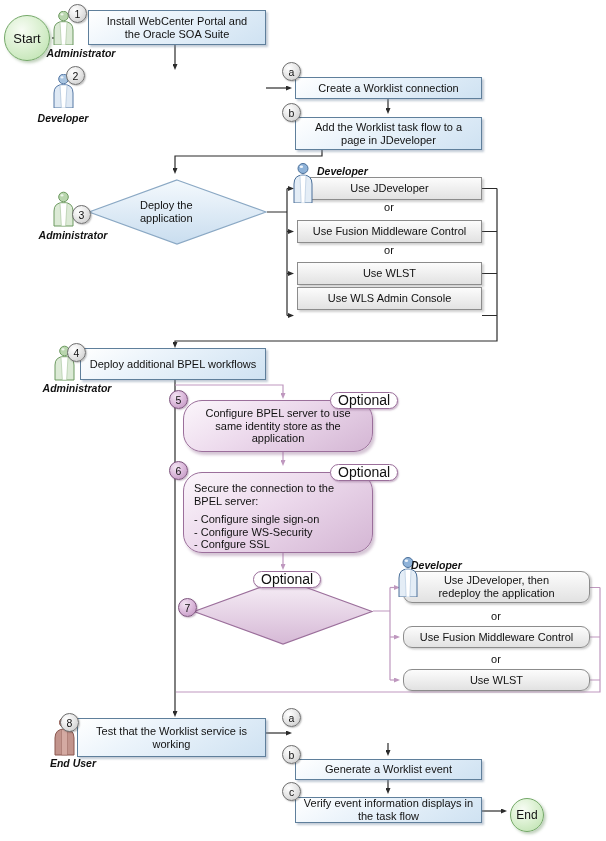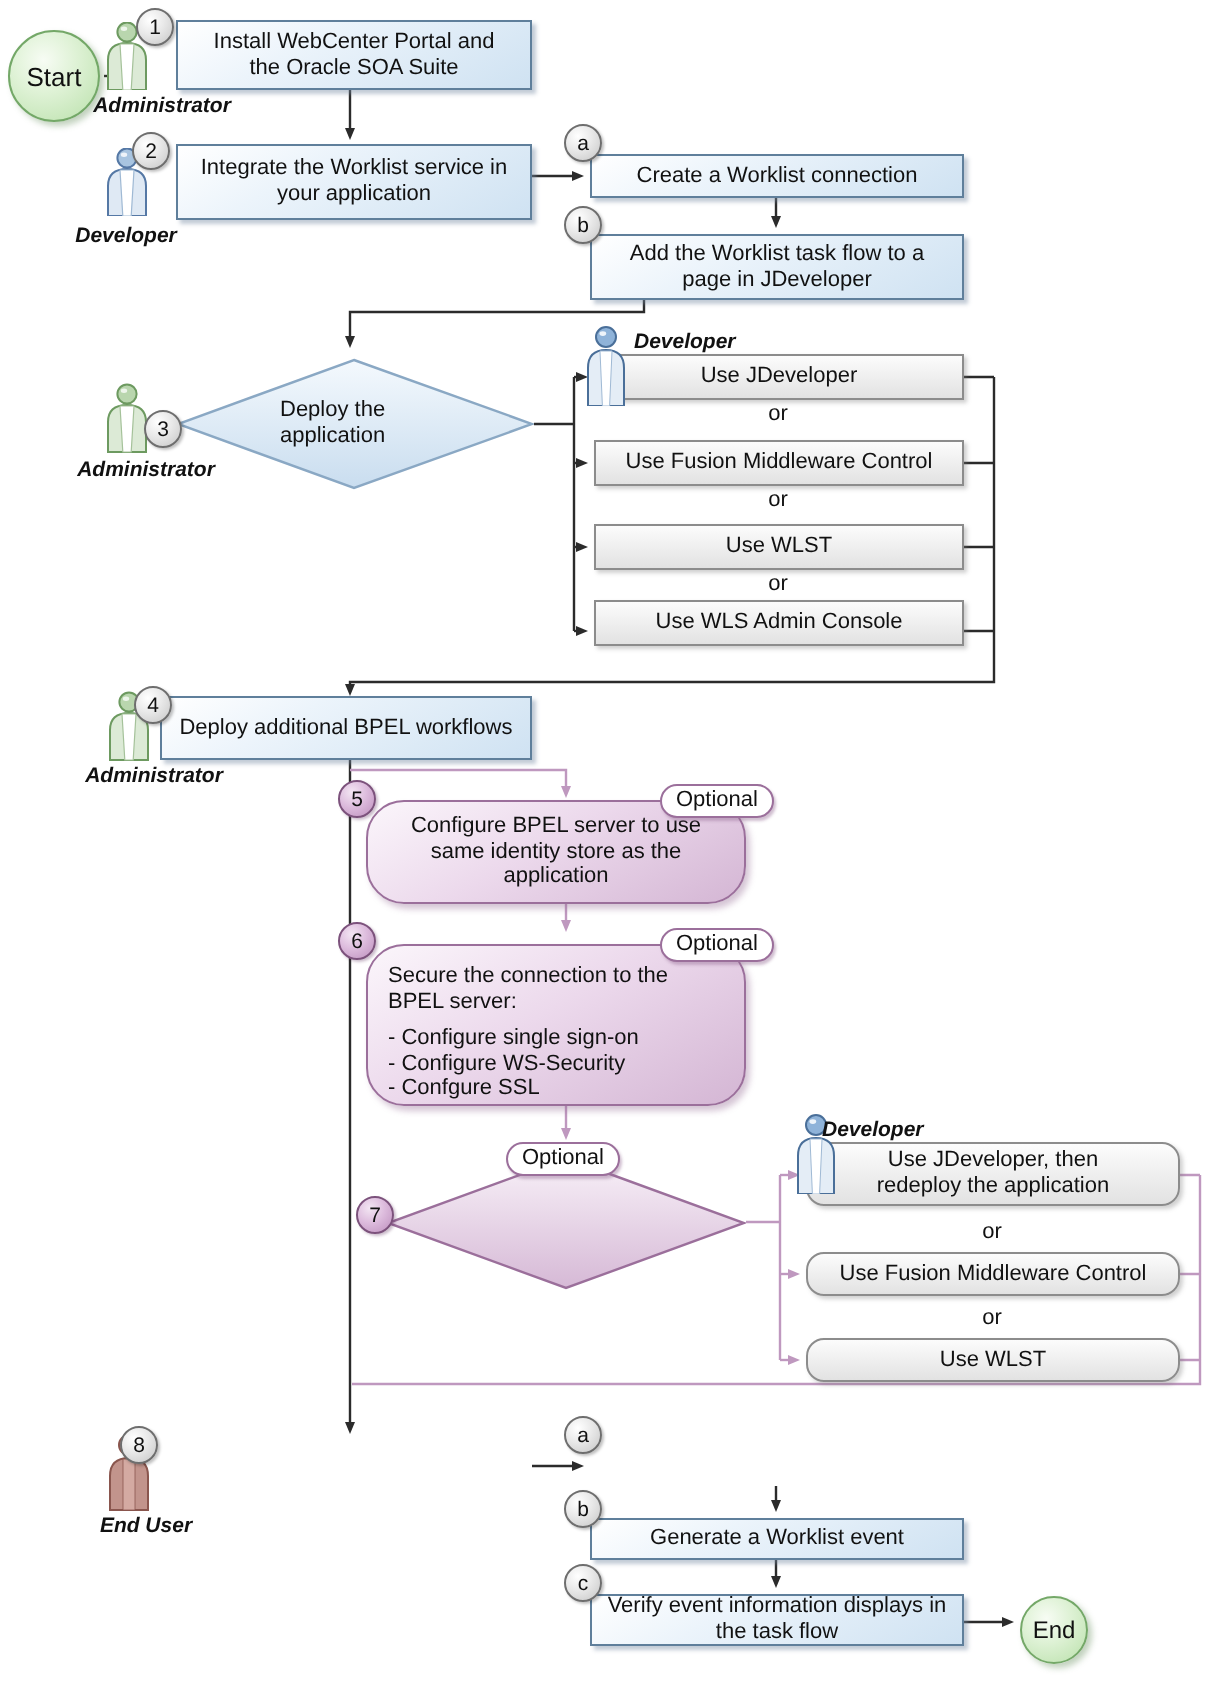--- a/index.html
+++ b/index.html
@@ -21,21 +21,21 @@
            box-shadow:2px 2.5px 3px rgba(150,110,150,0.4);}
   .badge{position:absolute;width:19px;height:19px;border-radius:50%;display:flex;
          align-items:center;justify-content:center;font-size:10.5px;z-index:5;box-sizing:border-box;}
   .badge.g{border:1px solid #6e6e6e;
            background:radial-gradient(circle at 35% 30%,#ffffff 0%,#e8e8e8 45%,#c6c6c6 100%);
            box-shadow:1px 1px 1.5px rgba(0,0,0,0.25);}
   .badge.p{border:1px solid #7c527c;
            background:radial-gradient(circle at 35% 30%,#f3e6f3 0%,#ddbcdd 45%,#bd8fbd 100%);
            box-shadow:1px 1px 1.5px rgba(80,30,80,0.3);}
   .pill{position:absolute;border:1px solid #9b6f9b;border-radius:9px;background:#fff;
-        font-size:11px;padding:0 7px;height:15px;line-height:15px;z-index:6;
+        font-size:14px;padding:0 7px;height:15px;line-height:15px;z-index:6;
         box-shadow:1px 1.5px 1.5px rgba(150,110,150,0.45);}
   .terminal{position:absolute;border-radius:50%;display:flex;align-items:center;
             justify-content:center;z-index:3;box-sizing:border-box;
             border:1.5px solid #74a868;
             background:radial-gradient(circle at 38% 32%,#f7fcf4 0%,#dff2d6 40%,#b9e0aa 100%);
             box-shadow:2px 2px 3px rgba(100,140,90,0.4);}
   .figure{position:absolute;z-index:4;}
   .figlabel{position:absolute;font-style:italic;font-weight:bold;font-size:10.5px;
             text-align:center;z-index:6;white-space:nowrap;}
   .devlabel{position:absolute;font-style:italic;font-weight:bold;font-size:10.5px;z-index:7;
@@ -167,31 +167,31 @@
       <ellipse cx="10.4" cy="3.8" rx="1.7" ry="1.2" fill="#ffffff" opacity="0.85"></ellipse>
       <path d="M3 40 V21 Q3 12 12 12 Q21 12 21 21 V40 Z" fill="#e4edf6" stroke="#4a6f99"></path>
       <path d="M9 12.5 h6 l-1.2 27.5 h-3.6 Z" fill="#ffffff" stroke="#9fb9d4" stroke-width="0.5"></path>
     </svg>
   </div>
   <div class="devlabel" style="left:411px;top:559px">Developer</div>
 
   <div class="box blue" style="left:88px;top:10px;width:178px;height:35px">
     <span style="max-width:154px">Install WebCenter Portal and the Oracle SOA Suite</span>
   </div>
-  <div class="box blue" style="left:88px;top:72px;width:178px;height:38px">
-    <span style="max-width:164px">Integrate the Worklist service in your application</span>
-  </div>
   <div class="box blue" style="left:295px;top:77px;width:187px;height:22px">
     <span>Create a Worklist connection</span>
   </div>
   <div class="box blue" style="left:295px;top:117px;width:187px;height:33px">
     <span style="max-width:162px">Add the Worklist task flow to a page in JDeveloper</span>
   </div>
   <div class="box blue" style="left:80px;top:348px;width:186px;height:32px">
     <span>Deploy additional BPEL workflows</span>
+  </div>
+  <div class="box blue" style="left:77px;top:718px;width:189px;height:39px">
+    <span style="max-width:160px">Test that the Worklist service is working</span>
   </div>
   <div class="box blue" style="left:295px;top:759px;width:187px;height:21px">
     <span>Generate a Worklist event</span>
   </div>
   <div class="box blue" style="left:295px;top:797px;width:187px;height:26px">
     <span style="max-width:172px">Verify event information displays in the task flow</span>
   </div>
 
   <svg class="dshape" style="left:88px;top:179px" width="179" height="66">
     <polygon points="89,1 178,33 89,65 1,33" fill="url(#gdb)" stroke="#8aa8c4" stroke-width="1.2"></polygon>
@@ -207,21 +207,21 @@
   </div>
   <div class="or" style="left:374px;top:201px">or</div>
   <div class="box grayb" style="left:297px;top:220px;width:185px;height:23px">
     <span>Use Fusion Middleware Control</span>
   </div>
   <div class="or" style="left:374px;top:244px">or</div>
   <div class="box grayb" style="left:297px;top:262px;width:185px;height:23px">
     <span>Use WLST</span>
   </div>
   <div class="or" style="left:374px;top:286px">or</div>
-  <div class="box grayb" style="left:297px;top:300px;width:185px;height:23px">
+  <div class="box grayb" style="left:297px;top:287px;width:185px;height:23px">
     <span>Use WLS Admin Console</span>
   </div>
 
   <div class="box purpleb" style="left:183px;top:400px;width:190px;height:52px">
     <span style="max-width:162px">Configure BPEL server to use same identity store as the application</span>
   </div>
   <div class="pill" style="left:330px;top:392px">Optional</div>
 
   <div class="box purpleb" style="left:183px;top:472px;width:190px;height:81px;flex-direction:column;align-items:flex-start;justify-content:flex-start;text-align:left;padding:9px 10px 4px 10px">
     <span>Secure the connection to the BPEL server:</span>

